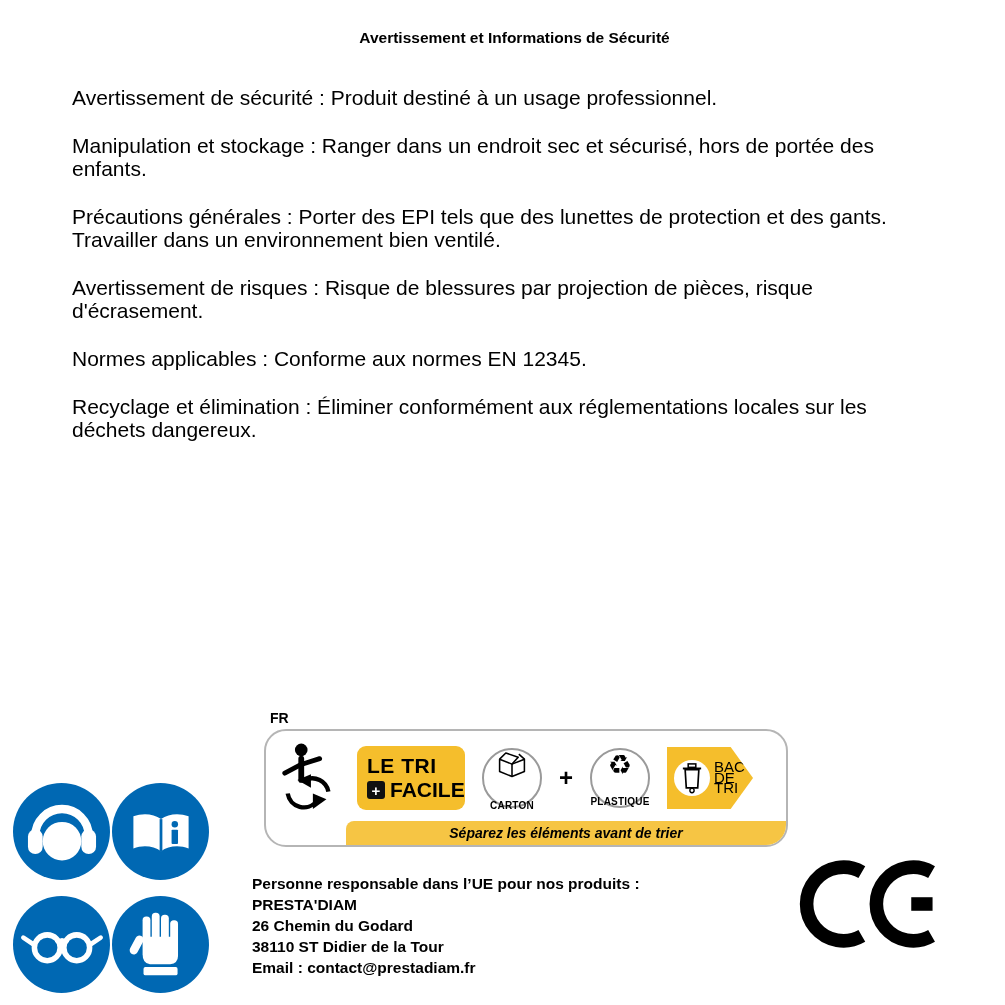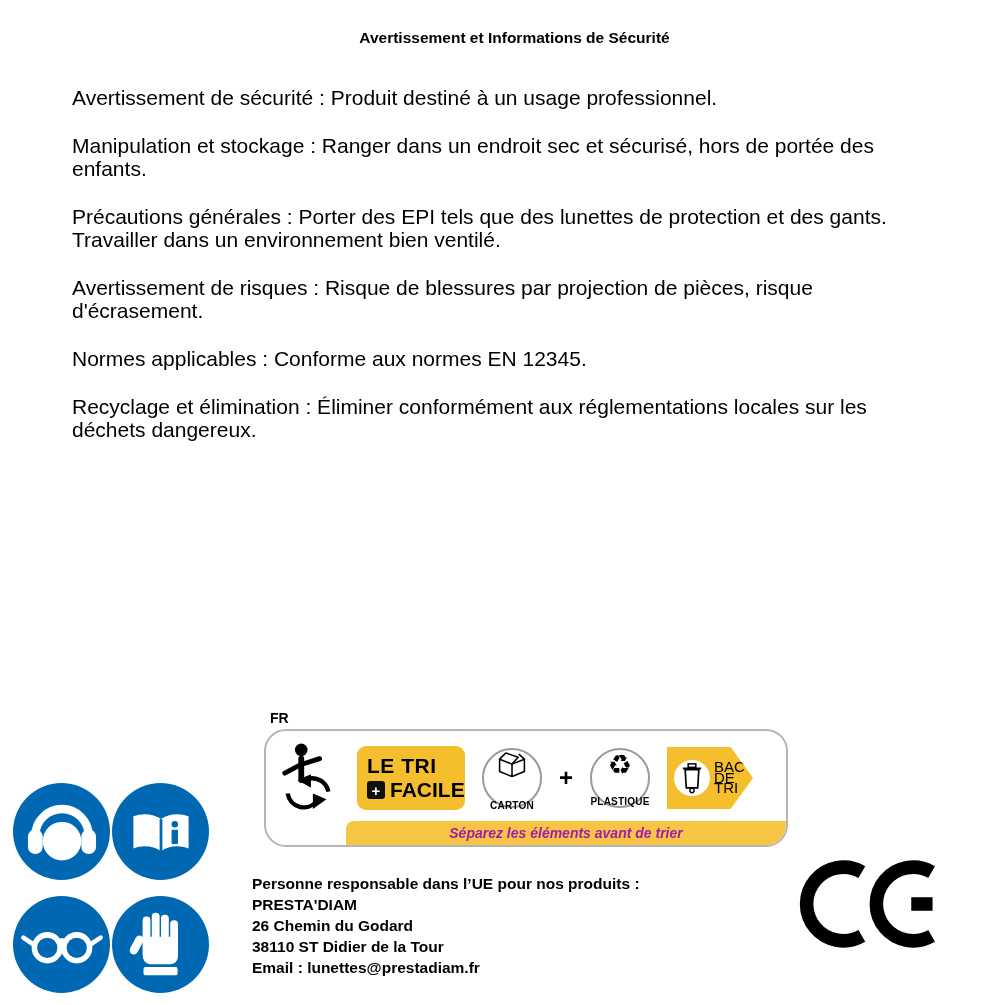--- a/index.html
+++ b/index.html
@@ -80,21 +80,21 @@
   }
   .bin-circle {
     width:36px; height:36px; border-radius:50%; background:#fff;
     display:flex; align-items:center; justify-content:center; flex:0 0 auto;
   }
   .bin-text { font-size:15px; font-weight:400; line-height:10.5px; }
   .tagline {
     margin-left:80px; height:24px; background:#F6C544;
     border-top-left-radius:8px;
     display:flex; align-items:center; justify-content:center;
-    font-size:14px; font-weight:bold; font-style:italic; color:#a21caf;
+    font-size:14px; font-weight:bold; font-style:italic; color:#000000;
   }
 
   
   .address {
     position:absolute; left:252px; top:873px; width:496px;
     text-align:left; font-weight:bold; font-size:15.5px; line-height:21px;
   }
 
   
   .ce { position:absolute; left:795px; top:853px; width:155px; height:102px; }
@@ -214,21 +214,21 @@
       </div>
       <div class="tagline">Séparez les éléments avant de trier</div>
     </div>
   </div>
 
   <div class="address">
     <div>Personne responsable dans l’UE pour nos produits :</div>
     <div>PRESTA'DIAM</div>
     <div>26 Chemin du Godard</div>
     <div>38110 ST Didier de la Tour</div>
-    <div>Email : lunettes@prestadiam.fr</div>
+    <div>Email : contact@prestadiam.fr</div>
   </div>
 
   <div class="ce">
     <svg viewBox="0 0 160 104" aria-hidden="true">
       <path d="M69 19.1 A 38 38 0 1 0 69 84.9" fill="none" stroke="#000" stroke-width="14"></path>
       <path d="M141 19.1 A 38 38 0 1 0 141 84.9" fill="none" stroke="#000" stroke-width="14"></path>
       <line x1="120" y1="52" x2="142" y2="52" stroke="#000" stroke-width="14"></line>
     </svg>
   </div>
 

